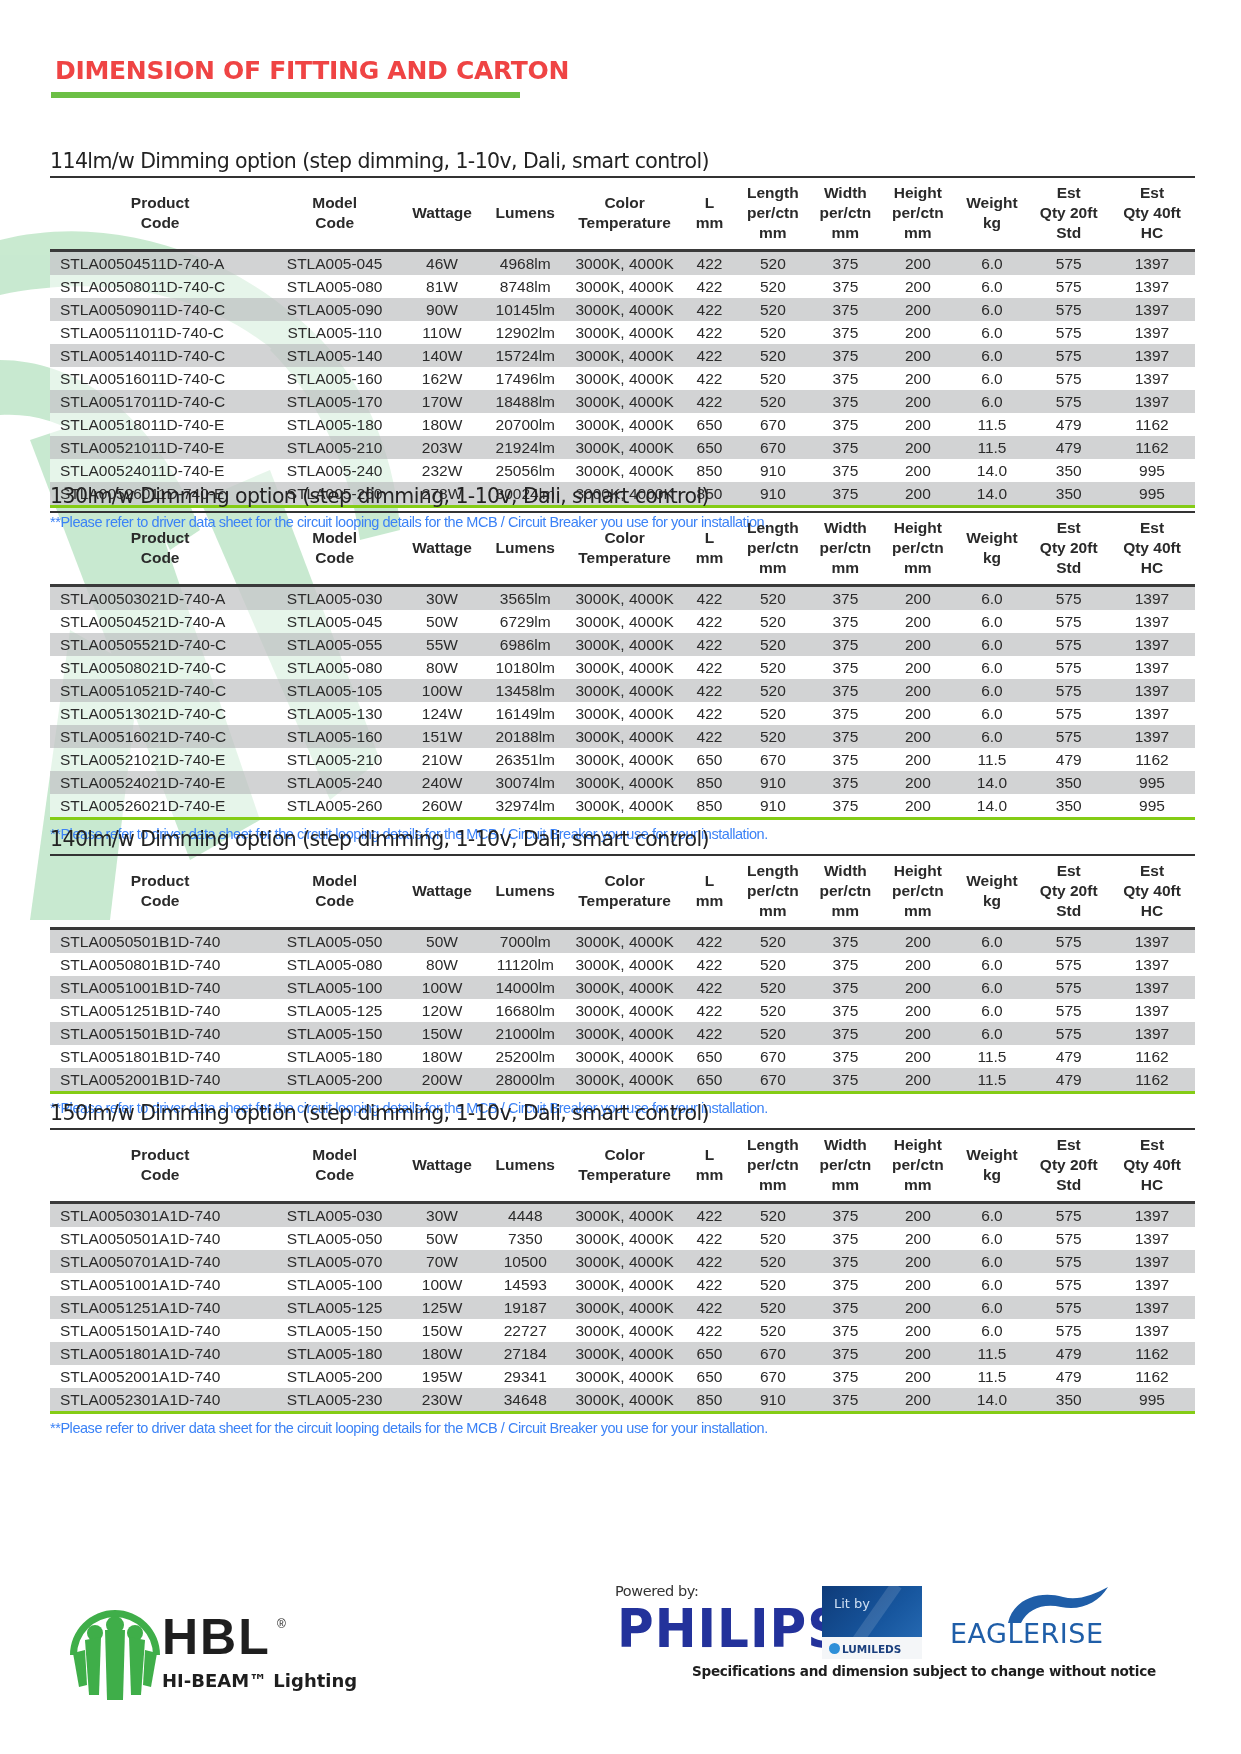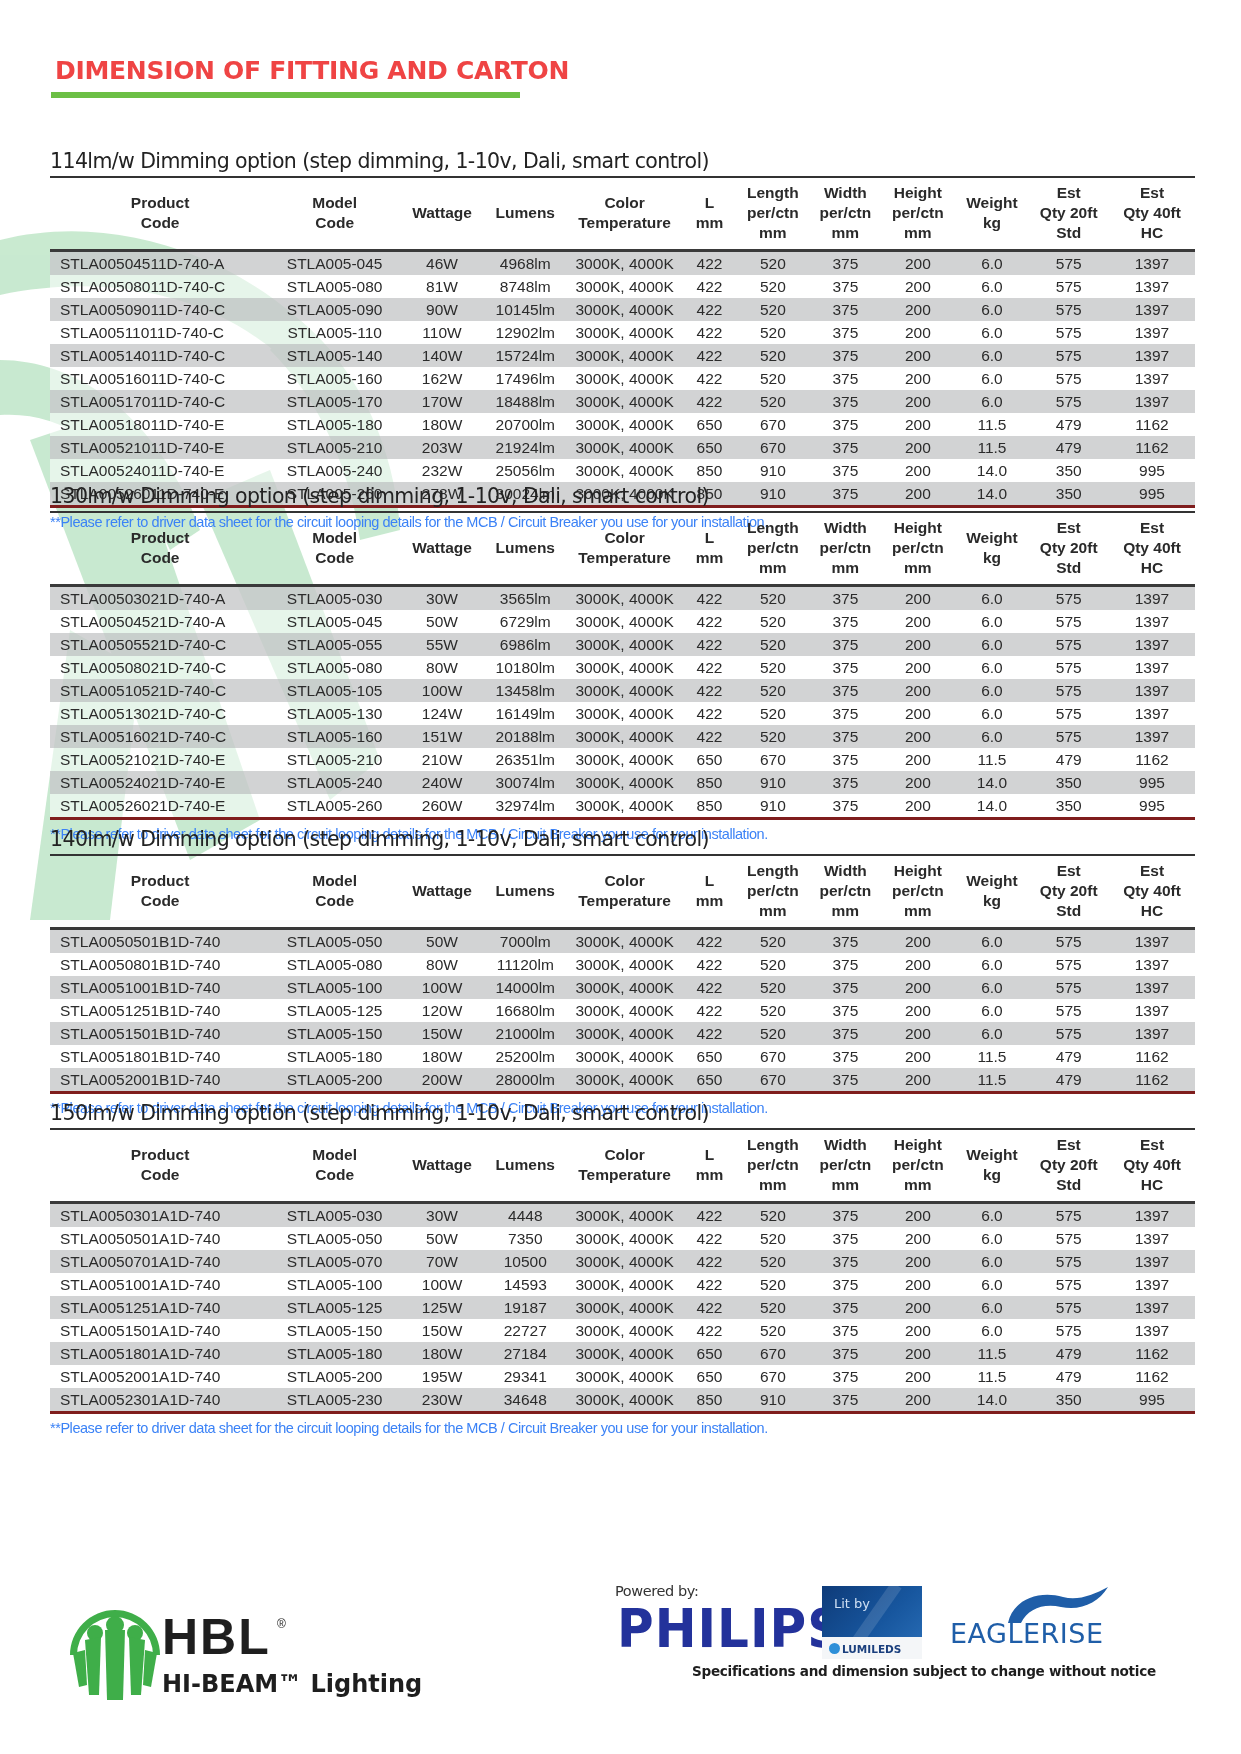--- a/index.html
+++ b/index.html
@@ -26,38 +26,38 @@
     font-weight: bold; font-size: 15.5px; color: #2a2a2a; line-height: 20px;
     vertical-align: middle; text-align: center; padding: 0; height: 72px;
   }
   thead { border-bottom: 3px solid #3a3a3a; }
   tbody td {
     font-size: 15.5px; color: #2b2b2b; height: 23px; line-height: 23px;
     text-align: center; padding: 0; white-space: nowrap; overflow: hidden;
   }
   tbody tr:nth-child(odd) td { background: rgba(200,201,203,0.82); }
   tbody tr:nth-child(even) td { background: rgba(255,255,255,0.55); }
-  tbody { border-bottom: 3px solid #7f1d1d; }
+  tbody { border-bottom: 3px solid #84cc16; }
   td.c-prod { text-align: left; padding-left: 10px; }
   .note {
     font-family: "Liberation Sans Narrow", "Liberation Sans", sans-serif;
     font-size: 14.5px; color: #3b82f6; margin-top: 6px; letter-spacing: -0.45px; white-space: nowrap;
   }
 
   
   col.w-prod { width: 205px; } col.w-model { width: 120px; } col.w-watt { width: 80px; }
   col.w-lum { width: 75px; } col.w-ct { width: 110px; } col.w-l { width: 48px; }
   col.w-len { width: 70px; } col.w-wid { width: 65px; } col.w-hei { width: 70px; }
   col.w-wt { width: 68px; } col.w-20 { width: 75px; } col.w-40 { width: 80px; }
 
   
   .hbl-logo { position: absolute; left: 65px; top: 1595px; width: 360px; height: 110px; z-index: 2; }
   .hbl-text { position: absolute; left: 162px; top: 1612px; font-family: Liberation Sans, sans-serif; font-weight: bold; font-size: 50px; color: #1e1e1e; letter-spacing: 2px; line-height: 1; }
   .hbl-reg { position: absolute; left: 277px; top: 1617px; font-size: 12px; color: #1e1e1e; }
-  .hbl-sub { position: absolute; left: 162px; top: 1670px; font-family: "DejaVu Sans", sans-serif; font-weight: bold; font-size: 24px; color: #1e1e1e; }
+  .hbl-sub { position: absolute; left: 162px; top: 1670px; font-family: "DejaVu Sans", sans-serif; font-weight: bold; font-size: 18px; color: #1e1e1e; }
   .powered { position: absolute; left: 615px; top: 1583px; font-family: "DejaVu Sans", sans-serif; font-size: 14.5px; color: #333; letter-spacing: -0.4px; }
   .philips { position: absolute; left: 617px; top: 1604px; font-family: "DejaVu Sans", sans-serif; font-weight: bold; font-size: 50px; color: #23329b; letter-spacing: 1px; line-height: 1; transform: scaleY(1.05); }
   .lumileds-box { position: absolute; left: 822px; top: 1586px; width: 100px; height: 73px; background: linear-gradient(135deg, #0e3b79 0%, #17569e 55%, #2a6fb8 100%); overflow: hidden; }
   .lumileds-box .stripe { position: absolute; left: 40px; top: -10px; width: 12px; height: 100px; background: rgba(255,255,255,0.13); transform: rotate(35deg); }
   .litby { position: absolute; left: 12px; top: 10px; font-size: 13px; color: #cfe0f4; font-family: "DejaVu Sans", sans-serif; }
   .lumi-strip { position: absolute; left: 0; bottom: 0; width: 100%; height: 22px; background: #f4f6f8; }
   .lumi-text { position: absolute; left: 20px; bottom: 4px; font-size: 10.5px; font-weight: bold; color: #1a3f7d; font-family: "DejaVu Sans", sans-serif; }
   .lumi-dot { position: absolute; left: 7px; bottom: 5px; width: 11px; height: 11px; border-radius: 50%; background: #2d8fd8; }
   .eaglerise { position: absolute; left: 933px; top: 1618px; font-family: "DejaVu Sans", sans-serif; font-size: 27px; color: #1f5ea8; letter-spacing: 0.5px; margin-left: 17px; }
   .eagle-icon { position: absolute; left: 1003px; top: 1585px; width: 110px; height: 40px; }

